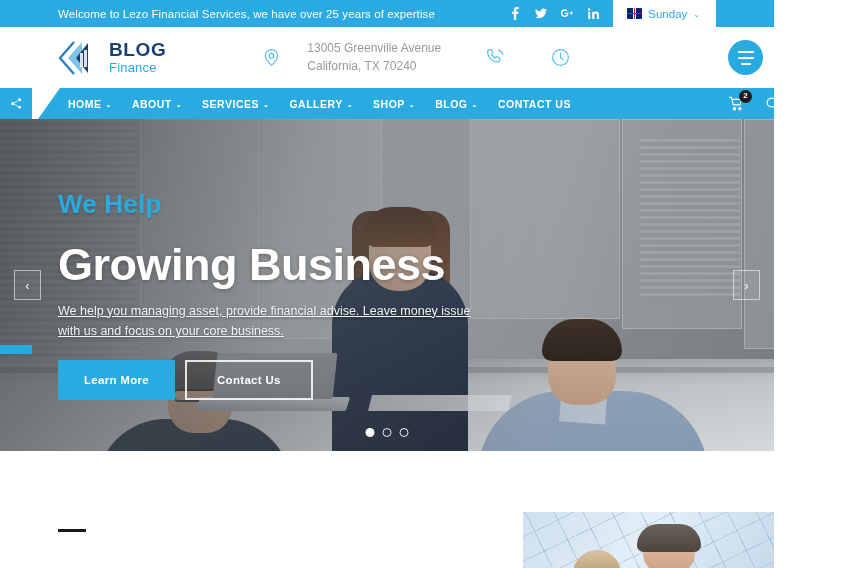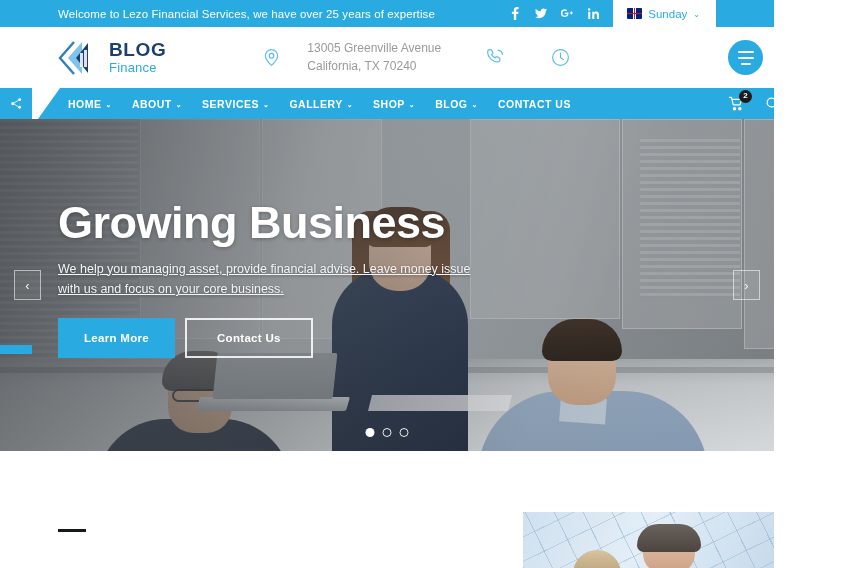--- a/index.html
+++ b/index.html
@@ -365,21 +365,21 @@
     letter-spacing: .2px;
     line-height: 1;
     text-shadow: 0 1px 2px rgba(0,0,0,.22);
   }
   .hero-title {
     color: #ffffff;
     font-size: 45px;
     font-weight: bold;
     letter-spacing: -.5px;
     line-height: 1.06;
-    margin-top: 8px;
+    margin-top: 24px;
     text-shadow: 0 1px 4px rgba(0,0,0,.28);
   }
   .hero-desc {
     color: #f2f4f5;
     font-size: 12.5px;
     line-height: 1.65;
     margin-top: 12px;
     width: 425px;
     text-shadow: 0 1px 3px rgba(0,0,0,.38);
     text-decoration: underline;
@@ -678,20 +678,21 @@
       <div class="p-m1-head"></div>
       <div class="p-m1-hair"></div>
       <div class="p-m1-glass"></div>
       <div class="laptop-base"></div>
       <div class="laptop"></div>
       <div class="papers"></div>
     </div>
     <div class="hero-veil"></div>
 
     <div class="hero-inner">
+      <div class="hero-kicker">We Help</div>
       <div class="hero-title">Growing Business</div>
       <div class="hero-desc">We help you managing asset, provide financial advise. Leave money issue with us and focus on your core business.</div>
       <div class="hero-btns">
         <button class="btn-primary">Learn More</button>
         <button class="btn-ghost">Contact Us</button>
       </div>
     </div>
 
     <div class="hero-tick"></div>
     <div class="hero-arrow left">‹</div>

